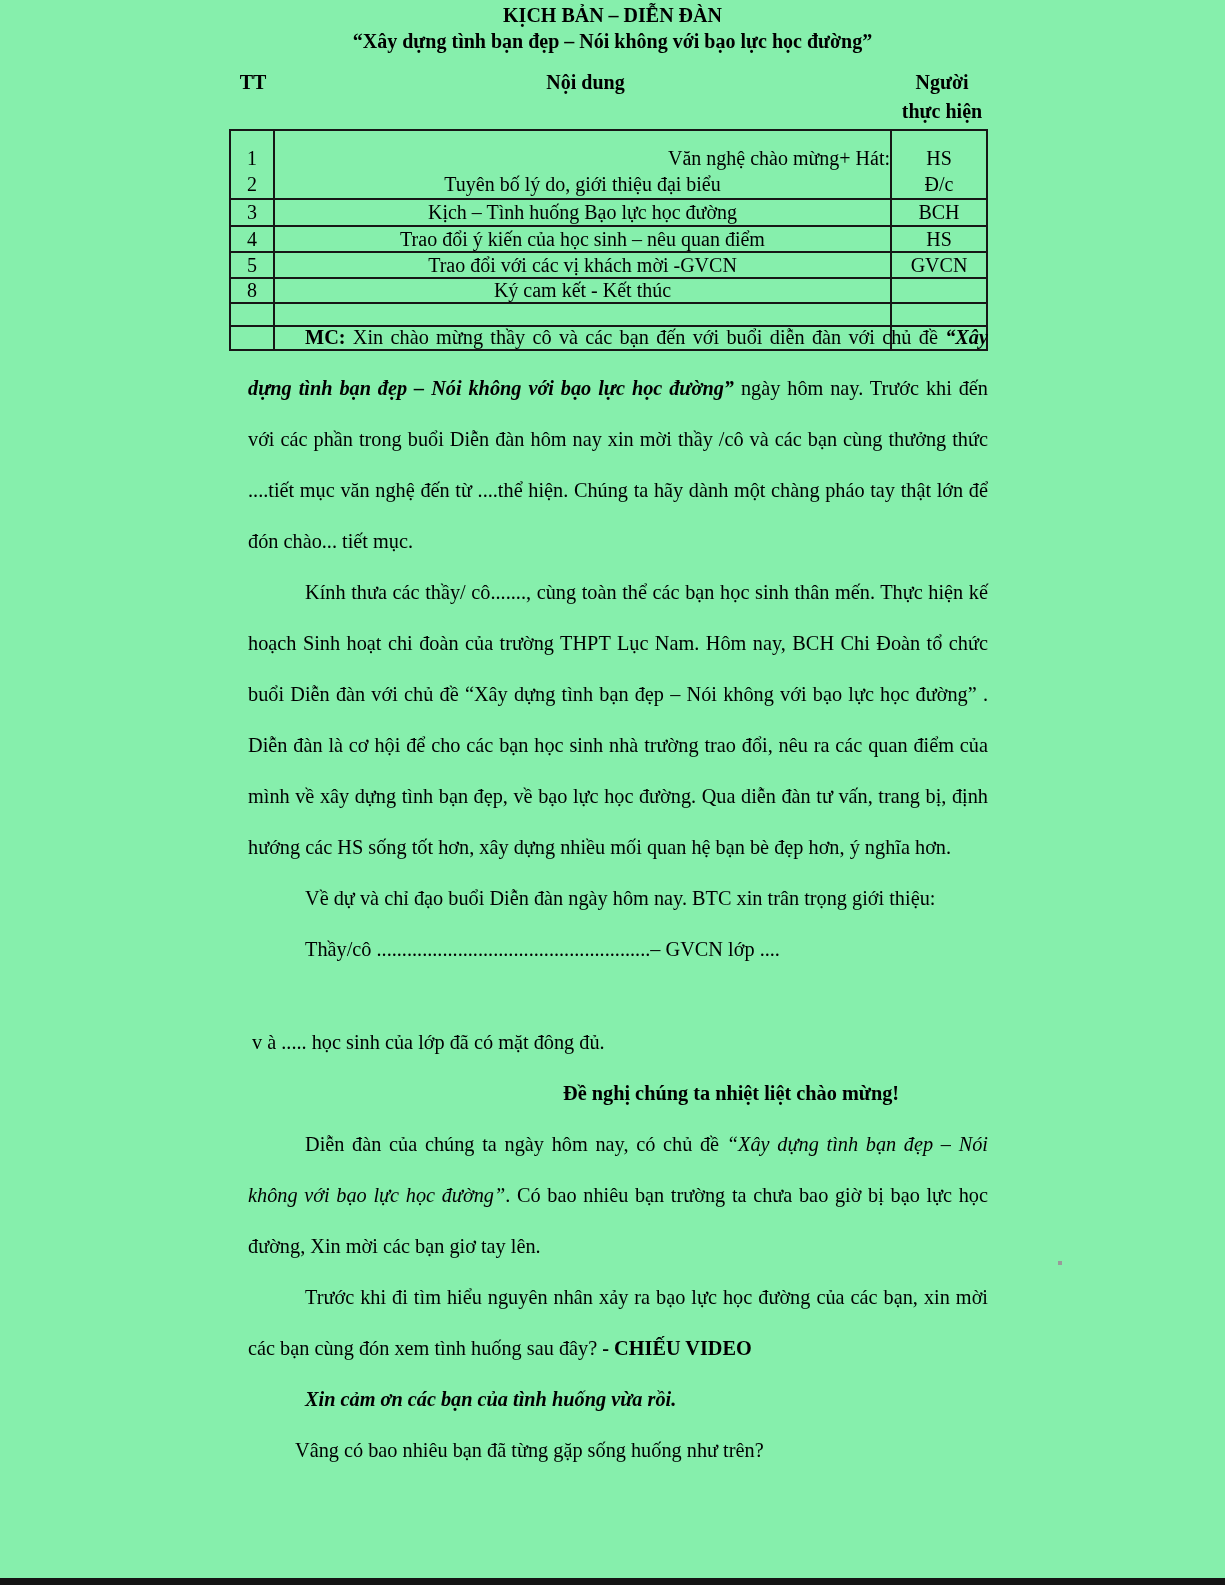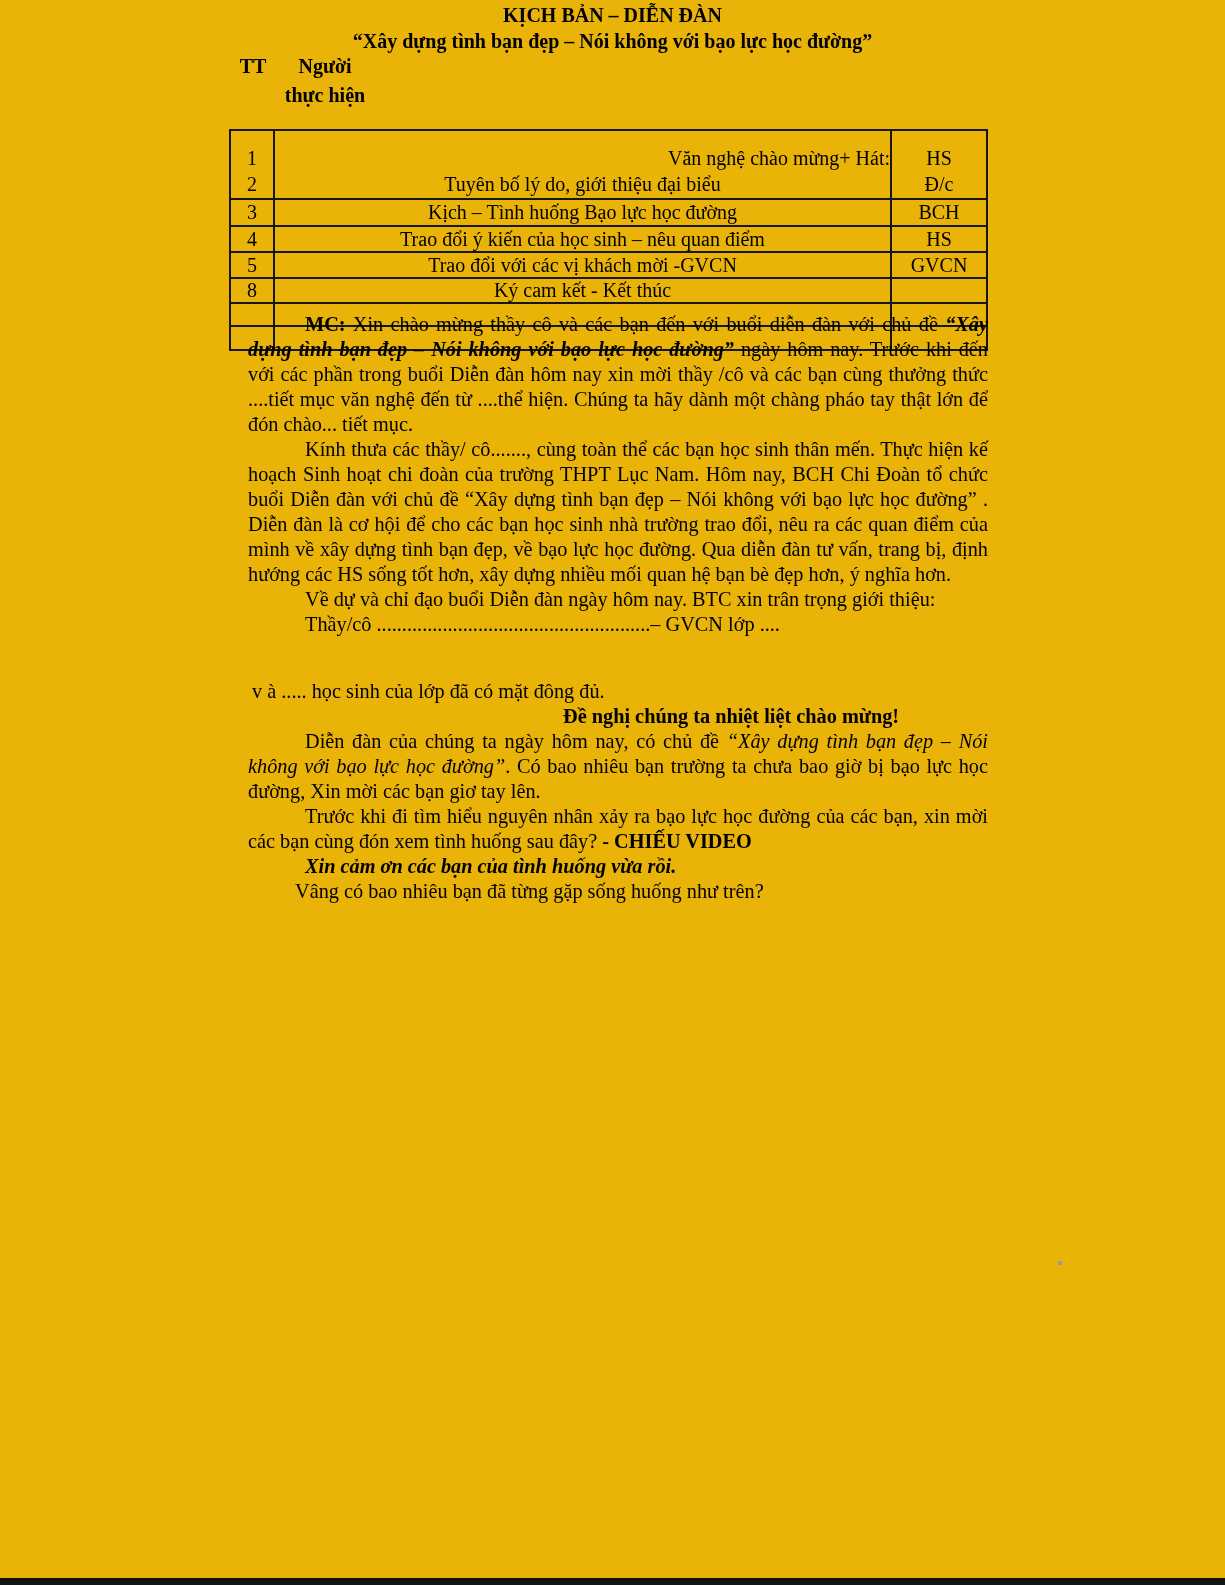--- a/index.html
+++ b/index.html
@@ -1,34 +1,34 @@
 <!DOCTYPE html>
 <html><head>
 <meta charset="utf-8">
 <style>
   html,body { margin:0; padding:0; background:#ffffff; }
   .page {
     position:relative;
     width:1225px; height:1585px;
-    background:#eab308;
+    background:#86efac;
     font-family:"Liberation Serif", serif;
     color:#000;
     overflow:hidden;
   }
   .doc-title {
     position:absolute; top:2px; left:0; width:100%;
     text-align:center; font-weight:bold; font-size:20px; line-height:26px;
   }
   .doc-subtitle {
     position:absolute; top:28px; left:0; width:100%;
     text-align:center; font-weight:bold; font-size:20px; line-height:26px;
   }
   
   .col-heads {
-    position:absolute; top:52px; left:229px; width:761px;
+    position:absolute; top:68px; left:229px; width:761px;
     display:flex; font-weight:bold; font-size:20px; line-height:29px;
     z-index:3;
   }
   .ch-tt { width:48px; text-align:center; }
   .ch-content { width:617px; text-align:center; }
   .ch-performer { width:96px; text-align:center; }
   
   .doc-table {
     position:absolute; top:129px; left:229px;
     border-collapse:collapse; table-layout:fixed;
@@ -43,21 +43,21 @@
   .doc-table tr.r2 td { height:25px; }
   .doc-table tr.r3 td { height:24px; }
   .doc-table tr.r4 td { height:24px; }
   .doc-table tr.r5 td { height:22px; }
   .doc-table tr.r6 td { height:21px; }
   .doc-table tr.r7 td { height:22px; }
   .cell-left { text-align:right; padding-left:6px !important; }
   
   .body-text {
     position:absolute; top:312px; left:248px; width:740px;
-    font-size:20.3px; line-height:25px; text-align:justify;
+    font-size:20.3px; line-height:51px; text-align:justify;
     z-index:2;
   }
   .body-text p { margin:0; text-indent:57px; }
   .body-text p.p-dots { text-indent:57px; }
   .body-text p.p-small-indent { text-indent:4px;margin-top:42px; }
   .body-text p.p-center-bold {
     text-indent:0; text-align:left; padding-left:315px; font-weight:bold;
   }
   .body-text p.p-indent47 { text-indent:47px; }
   .b  { font-weight:bold; }
@@ -76,20 +76,21 @@
 </head>
 <body>
 
 <div class="page">
 
   <div class="doc-title">KỊCH BẢN – DIỄN ĐÀN</div>
   <div class="doc-subtitle">“Xây dựng tình bạn đẹp – Nói không với bạo lực học đường”</div>
 
   <div class="col-heads">
     <div class="ch-tt">TT</div>
+    <div class="ch-content">Nội dung</div>
     <div class="ch-performer">Người thực hiện</div>
   </div>
 
   <table class="doc-table">
     <colgroup>
         <col style="width:44px">
         <col style="width:617px">
         <col style="width:96px">
       </colgroup>
     <tbody>

